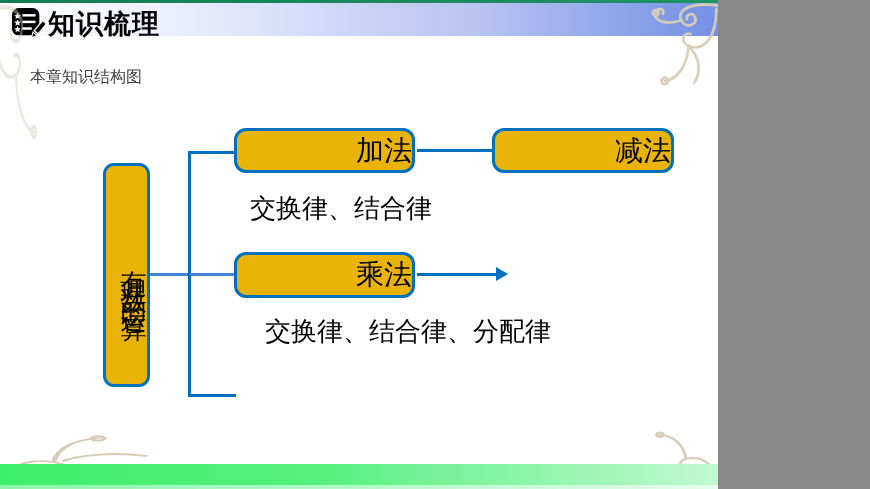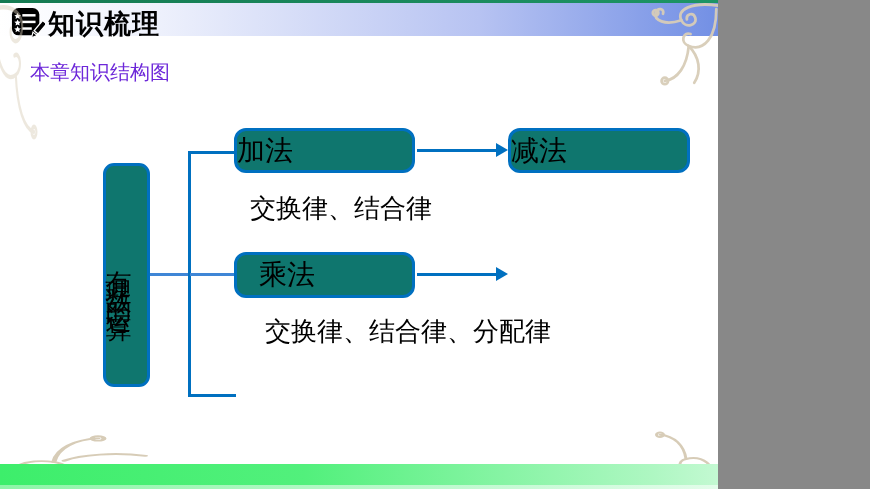--- a/index.html
+++ b/index.html
@@ -24,28 +24,28 @@
   .orn-tr { right:-2px; top:0; width:92px; height:92px; opacity:.95; }
   .orn-tl { left:-8px; top:0; width:70px; height:150px; opacity:.45; transform:scaleX(-1); }
   .orn-bl { left:-4px; bottom:-4px; width:170px; height:62px; opacity:.9; transform:scale(-1,-1); }
   .orn-br { right:-2px; bottom:-2px; width:100px; height:64px; opacity:.9; transform:scaleY(-1); }
   
   .bottom-bar { position:absolute; left:0; top:464px; width:870px; height:21px;
     background:linear-gradient(to right,#3dee6b 0%,#52f07c 35%,#aef7c2 75%,#f4fef7 100%); }
   .bottom-strip { position:absolute; left:0; top:485px; width:870px; height:4px;
     background:linear-gradient(to right,#8ef5a8 0%,#c8fad6 60%,#f8fffa 100%); }
   
-  .subtitle { position:absolute; left:30px; top:59px; font-size:20px; color:#6d28d9; white-space:nowrap; }
-  .node { position:absolute; border:3px solid #0070C0; border-radius:12px; background:#0f766e;
-    display:flex; align-items:center; justify-content:flex-start; font-size:28px; color:#000; }
+  .subtitle { position:absolute; left:30px; top:67px; font-size:16px; color:#404040; white-space:nowrap; }
+  .node { position:absolute; border:3px solid #0070C0; border-radius:12px; background:#eab308;
+    display:flex; align-items:center; justify-content:flex-end; font-size:28px; color:#000; }
   .node-root { left:103px; top:163px; width:47px; height:224px; border-radius:11px; }
   .root-text { writing-mode:vertical-rl; text-orientation:upright; font-size:26px;
     letter-spacing:9px; line-height:1; margin-top:4px; }
   .node-add  { left:234px; top:128px; width:181px; height:45px; }
-  .node-sub  { left:508px; top:128px; width:182px; height:45px; }
+  .node-sub  { left:492px; top:128px; width:182px; height:45px; }
   .node-mul  { left:234px; top:252px; width:181px; height:46px;padding-left:22px; }
   .node-div  { left:508px; top:252px; width:182px; height:46px; }
   .node-pow  { left:234px; top:372px; width:181px; height:47px; }
   .law { position:absolute; font-size:26px; color:#000; white-space:nowrap; }
   .law-1 { left:250px; top:191px; }
   .law-2 { left:237px; top:314px;margin-left:28px; }
   
   .cline { position:absolute; background:#0070C0; }
   .c-root-h  { left:150px; top:273px; width:40px; height:3px; background:#3f86d6; }
   .c-trunk   { left:188px; top:151px; width:3px; height:246px; }

